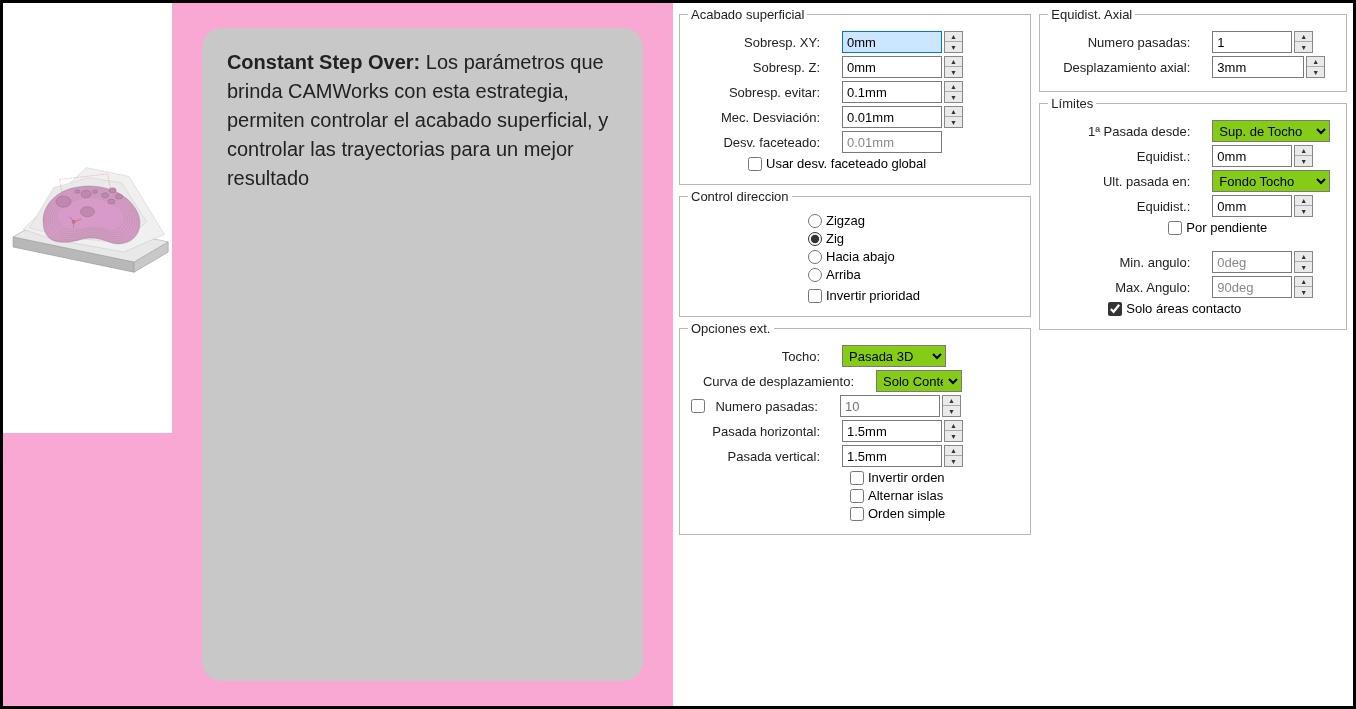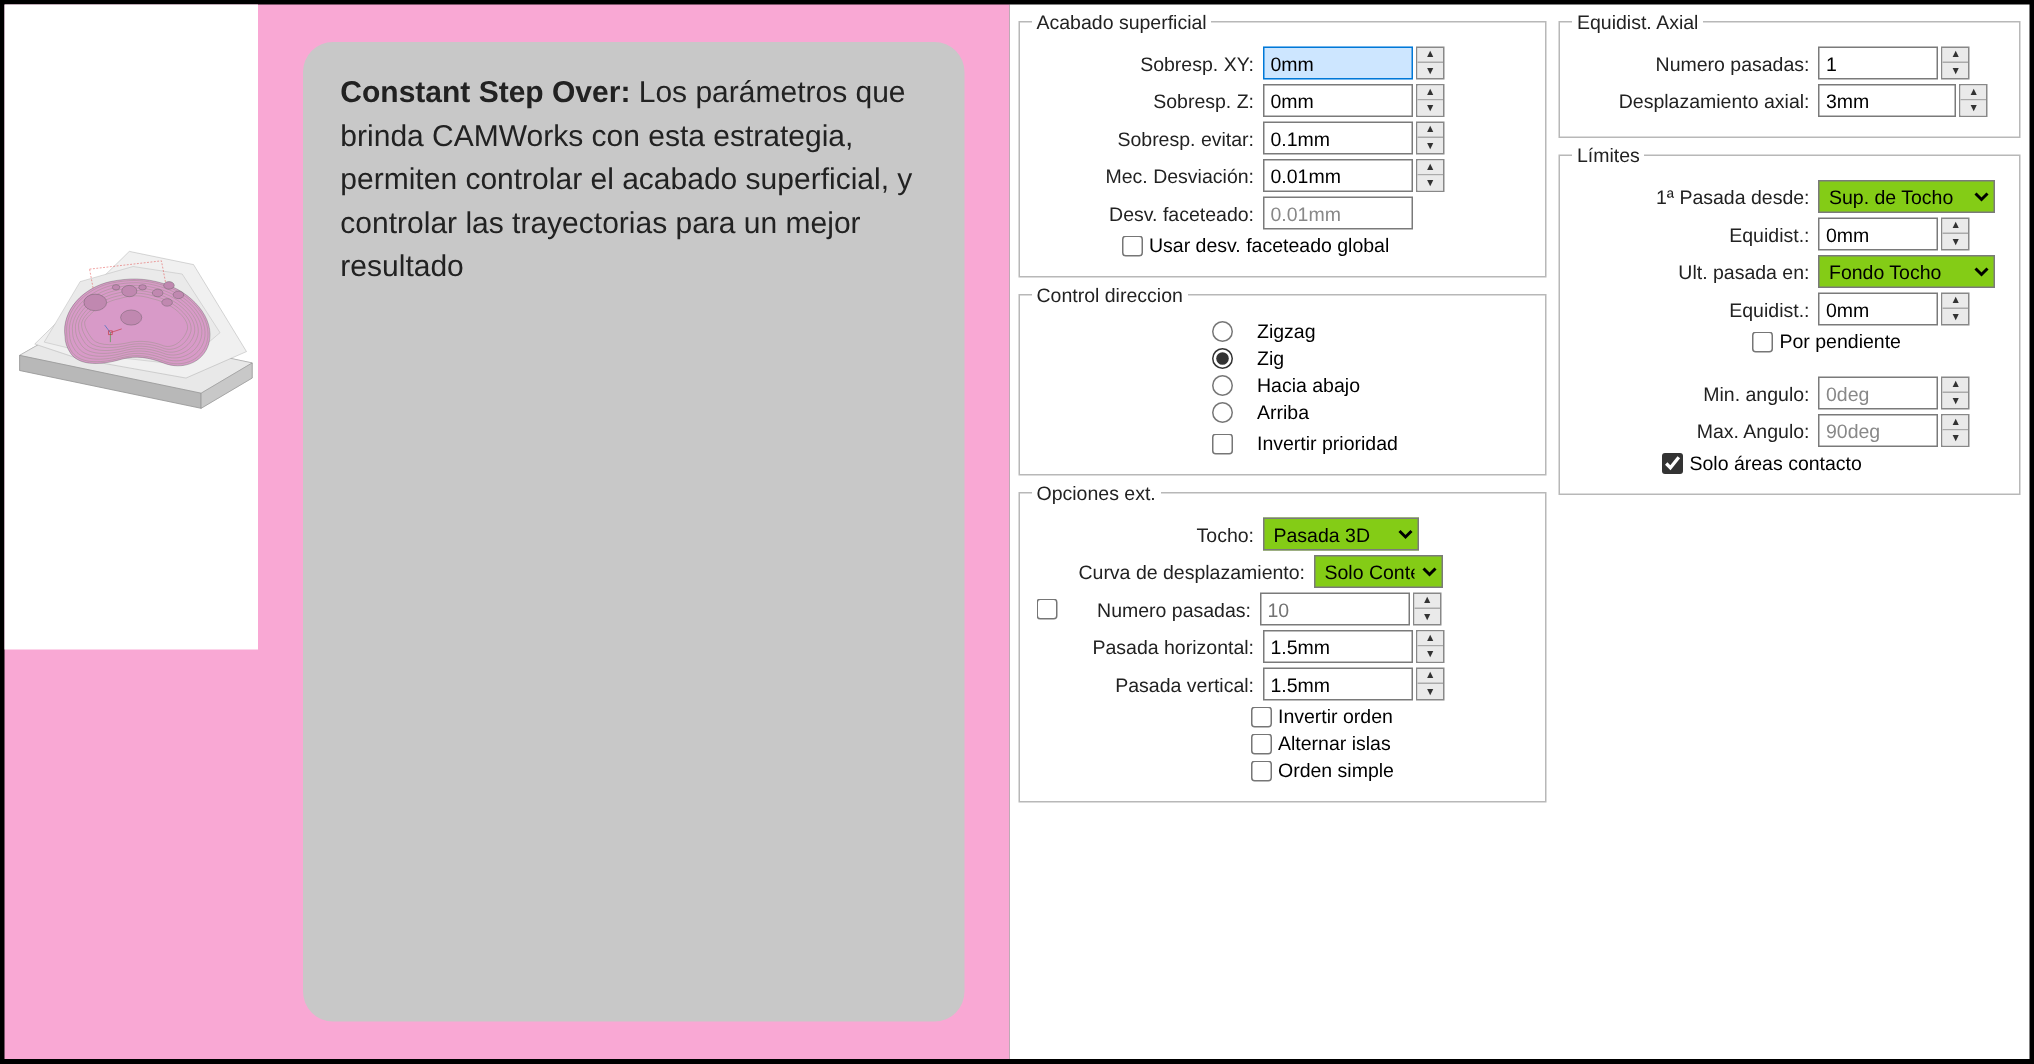--- a/index.html
+++ b/index.html
@@ -68,21 +68,21 @@
     font-size: 13px;
     color: #222;
   }
   .row {
     display: flex;
     align-items: center;
     margin: 3px 0;
   }
   .label {
     text-align: right;
-    padding-right: 6px;
+    padding-right: 22px;
     color: #222;
     white-space: nowrap;
   }
   .label.w130 { width: 154px; }
   .label.w140 { width: 164px; }
   input[type="text"] {
     height: 22px;
     border: 1px solid #7a7a7a;
     padding: 1px 4px;
     font-family: inherit;
@@ -134,24 +134,23 @@
   .check-row {
     display: flex;
     align-items: center;
     margin: 3px 0 3px 60px;
   }
   .radio-set { margin-left: 120px; }
   .radio-row {
     display: flex;
     align-items: center;
     margin: 3px 0;
-    gap: 12px;
   }
   .opt-checks { margin-left: 146px; }
-  .opt-checks .check-row { margin-left: 0; }
+  .opt-checks .check-row { margin-left: 16px; }
   .pre-check {
     width: 24px;
     display: inline-flex;
     justify-content: center;
   }
 </style>
 </head>
 <body>
 
 <div class="container">

